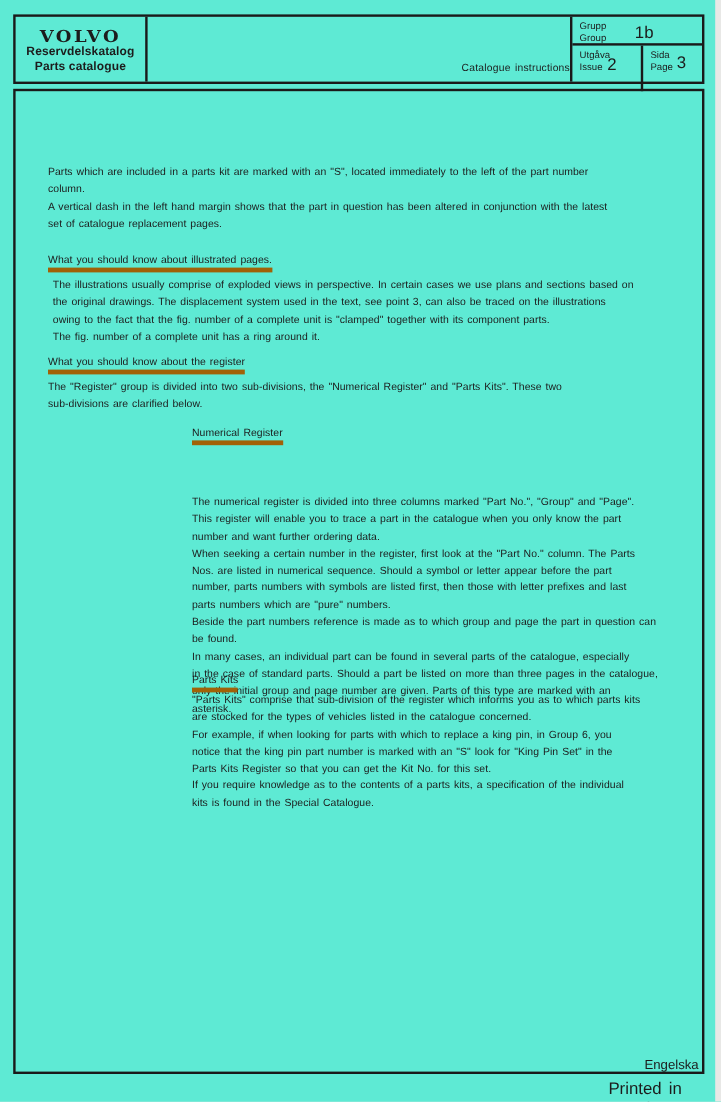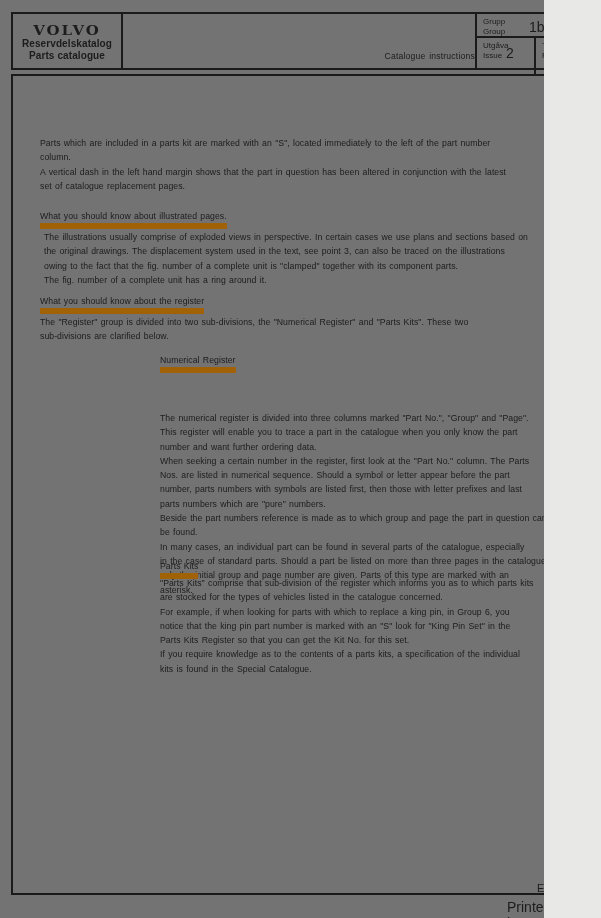--- a/index.html
+++ b/index.html
@@ -1,19 +1,19 @@
 <!DOCTYPE html>
 <html><head>
 <meta charset="utf-8">
 <style>
   html, body { margin:0; padding:0; }
   body { background:#e8e8e6; }
   .page {
-    position:relative; width:544px; height:918px;
-    background:#737373;
+    position:relative; width:596px; height:918px;
+    background:#5eead4;
     font-family:"Liberation Sans", sans-serif;
     color:#1c1c1c; overflow:hidden;
   }
   
   .header-box {
     position:absolute; left:11px; top:12px; width:576px; height:58px;
     border:2px solid #1a1a1a; box-sizing:border-box; display:flex;
   }
   .logo-cell {
     width:110px; border-right:2px solid #1a1a1a; box-sizing:border-box;
@@ -55,21 +55,21 @@
   }
   
   .tb {
     position:absolute; font-size:8.7px; line-height:14.3px;
     white-space:pre-line; letter-spacing:0.05px; word-spacing:0.8px;
   }
   .hd {
     position:absolute; font-size:8.7px; line-height:14.3px;
     letter-spacing:0.05px; word-spacing:0.8px;
   }
-  .hd > span { border-bottom:6px solid #a16207; padding-bottom:1.5px; }
+  .hd > span { border-bottom:4px solid #a16207; padding-bottom:1.5px; }
   .footer-lang { position:absolute; left:512px; top:882px; font-size:11px;padding-left:25px; }
   .footer-printed { position:absolute; left:507px; top:899px; font-size:14px; word-spacing:2px; }
 </style>
 </head>
 <body>
 
 <div class="page">
 
   <div class="header-box">
     <div class="logo-cell">
@@ -86,21 +86,21 @@
         <div>Group</div>
         <div class="info-value val-group">1b</div>
       </div>
       <div class="info-row-bottom">
         <div class="info-cell-issue">
           <div>Utgåva</div>
           <div>Issue</div>
           <div class="info-value val-issue">2</div>
         </div>
         <div class="info-cell-page">
-          <div>These</div>
+          <div>Sida</div>
           <div>Page</div>
           <div class="info-value val-page">3</div>
         </div>
       </div>
     </div>
   </div>
 
   <div class="body-box"></div>
 
   <div class="tb" style="left:40px; top:136px; width:530px;">Parts which are included in a parts kit are marked with an "S", located immediately to the left of the part number

